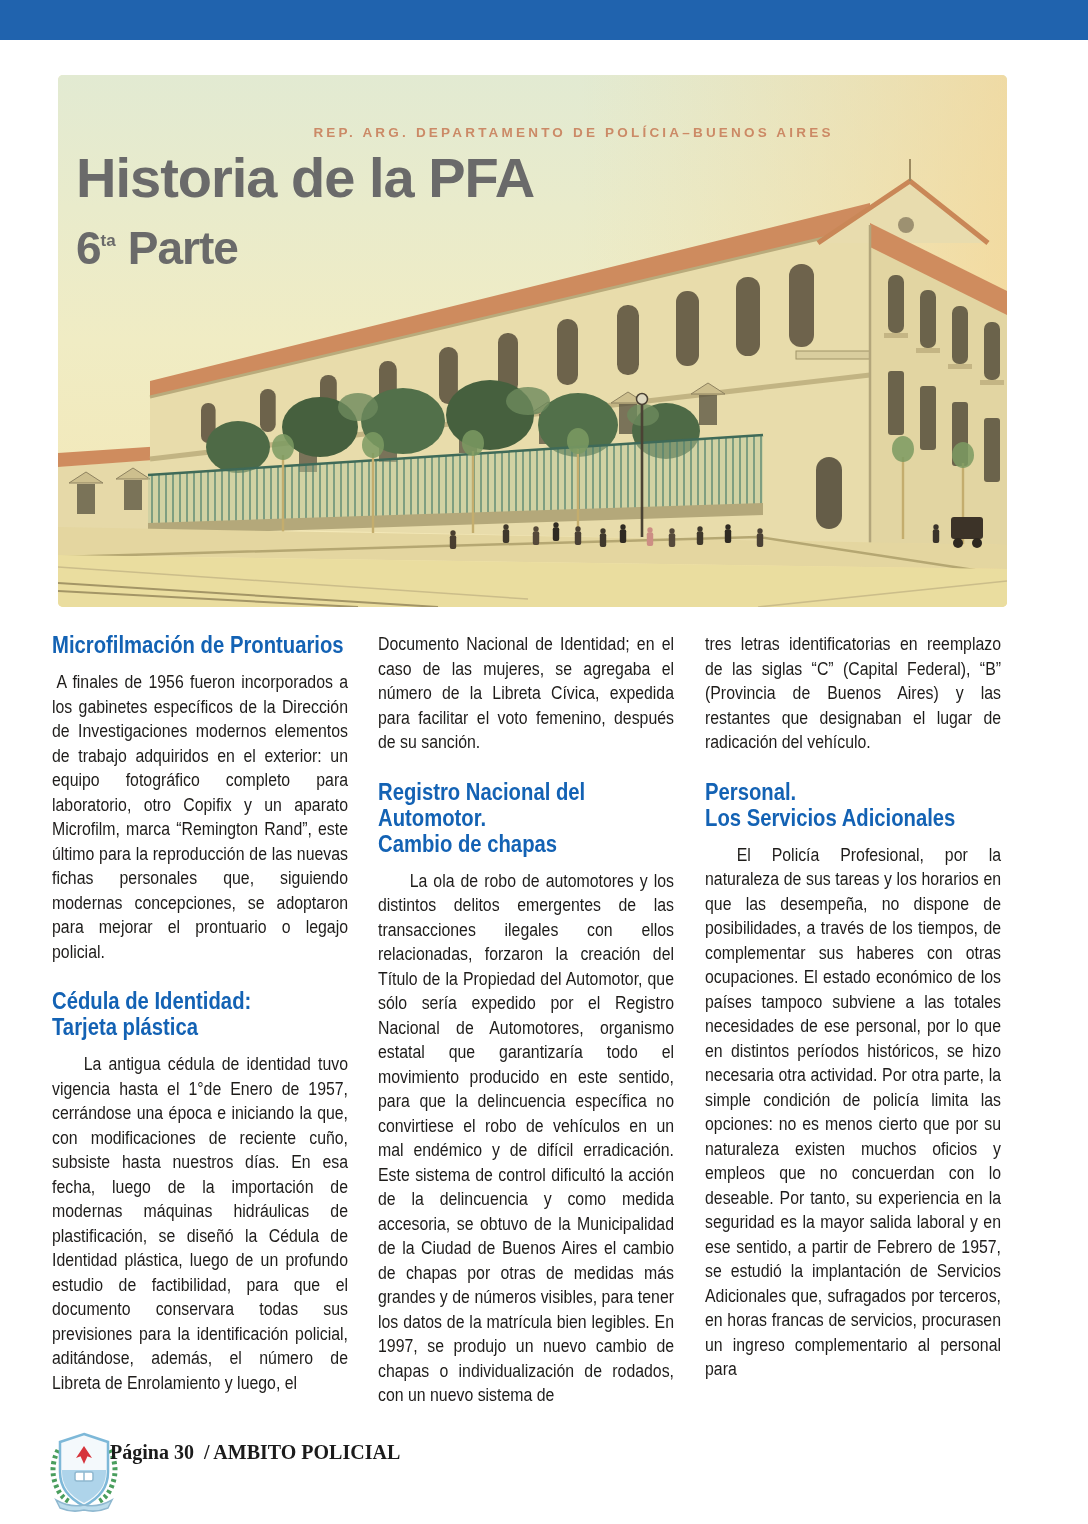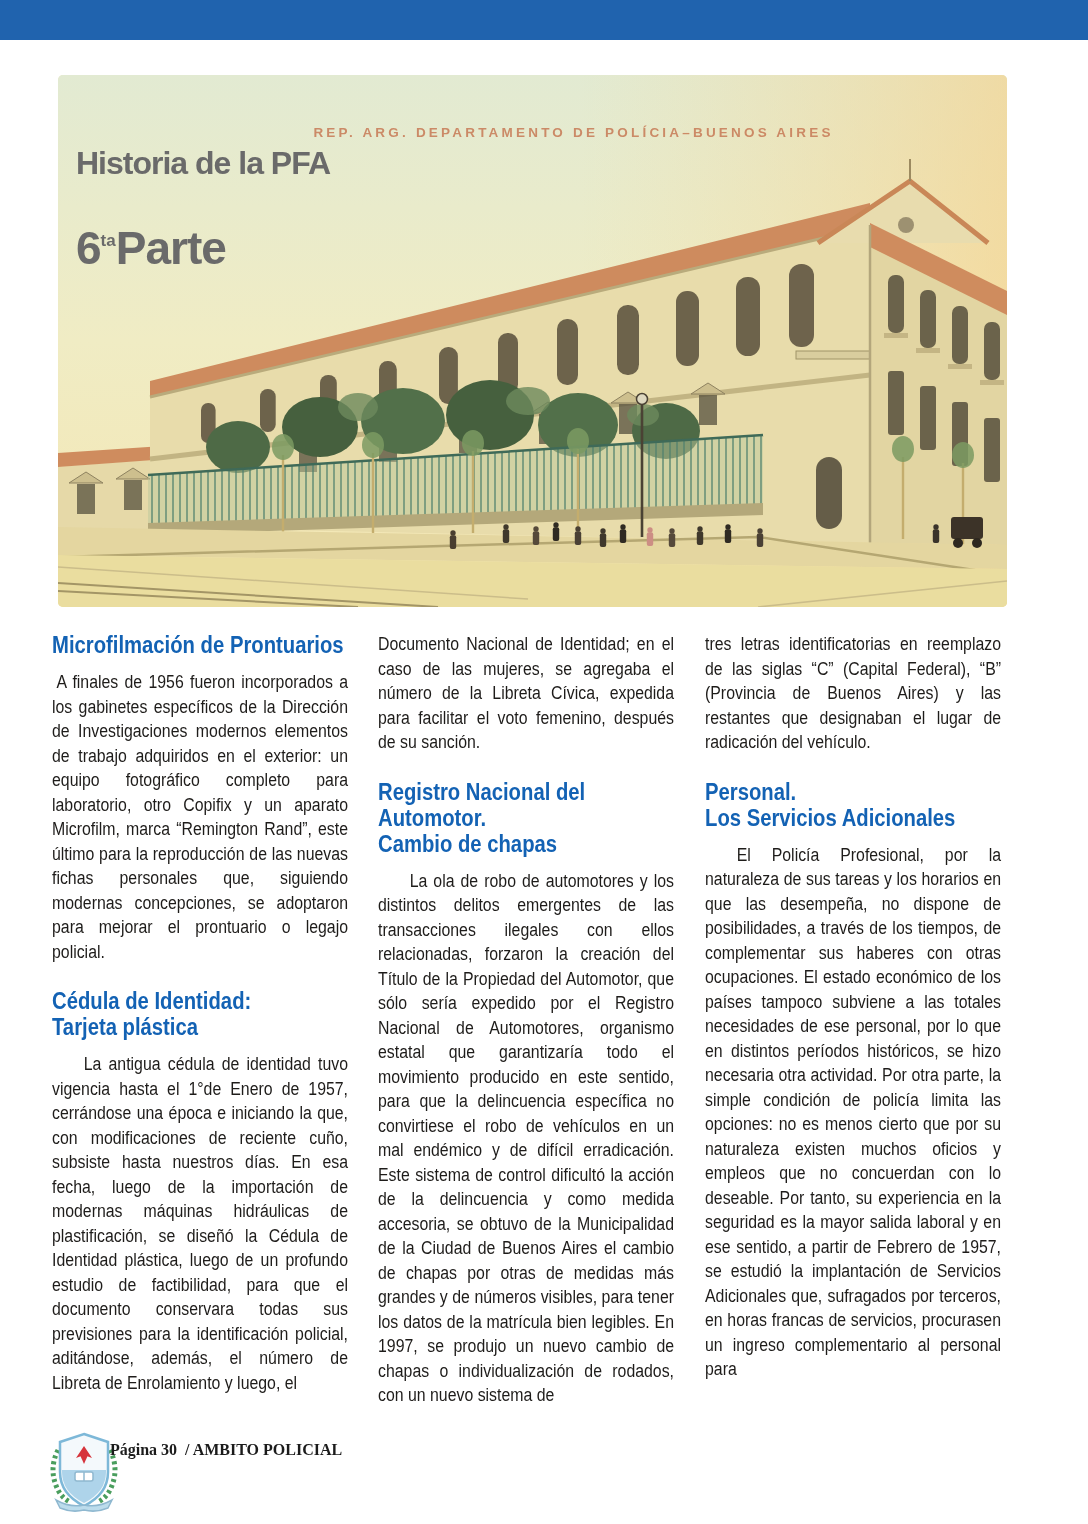--- a/index.html
+++ b/index.html
@@ -20,30 +20,30 @@
     overflow:hidden; border-radius:5px; background:#efe9c8;
   }
   .photo svg { position:absolute; left:0; top:0; }
   .photo-caption {
     position:absolute; left:0; top:50px; width:100%; padding-left:34px;
     text-align:center; font-size:13.5px; font-weight:bold;
     letter-spacing:3.2px; color:#c9805c; opacity:.9; white-space:nowrap;margin-left:24px;
   }
   .photo-title1 {
     position:absolute; left:18px; top:70px;
-    font-size:32px; font-weight:bold; color:#6a6a6a; letter-spacing:-1px;
+    font-size:56px; font-weight:bold; color:#6a6a6a; letter-spacing:-1px;
   }
   .photo-title2 {
     position:absolute; left:18px; top:146px;
     font-size:46px; font-weight:bold; color:#6a6a6a; letter-spacing:-1px;
   }
   .photo-title2 .t2sup {
     position:relative; top:-18px; font-size:17px; letter-spacing:0;
   }
-  .photo-title2 .t2word { }
+  .photo-title2 .t2word { margin-left:12px; }
   
   .col {
     position:absolute; top:630px; width:336px;
     transform:scaleX(0.881); transform-origin:0 0;
   }
   .col-1 { left:52px; }
   .col-2 { left:378px; }
   .col-3 { left:705px; }
   .col h3 {
     font-size:23px; line-height:26px; font-weight:bold;
@@ -56,21 +56,21 @@
   }
   .col p.after-head { margin-top:0; }
   .indent { text-indent:36px; }
   .indent-sm { text-indent:5px; }
   .col-2 p.lead, .col-3 p.lead { margin-top:2px; }
   
   .footer-logo { position:absolute; left:46px; top:1428px; }
   .footer-text {
     position:absolute; left:110px; top:1441px;
     font-family:"Liberation Serif", serif; font-weight:bold;
-    font-size:16px; color:#1b1b1b; white-space:pre;
+    font-size:20px; color:#1b1b1b; white-space:pre;
   }
 </style>
 </head>
 <body>
 
 <div class="topbar"></div>
 
 <div class="photo">
 
   <svg width="949" height="532" viewBox="0 0 949 532">

